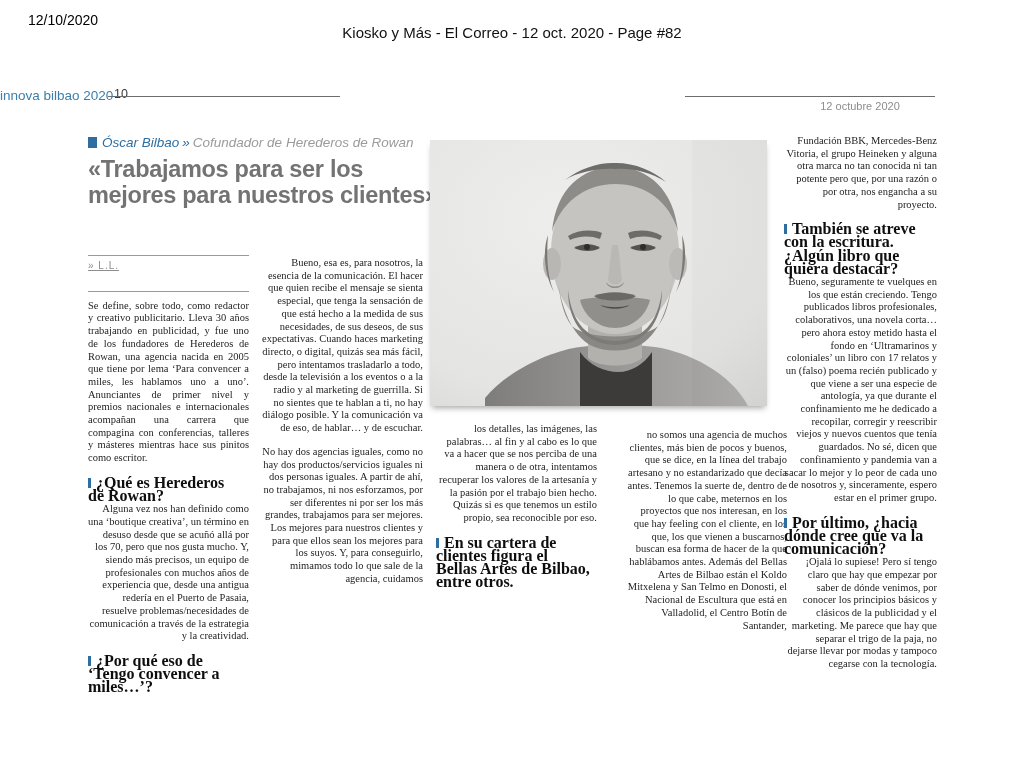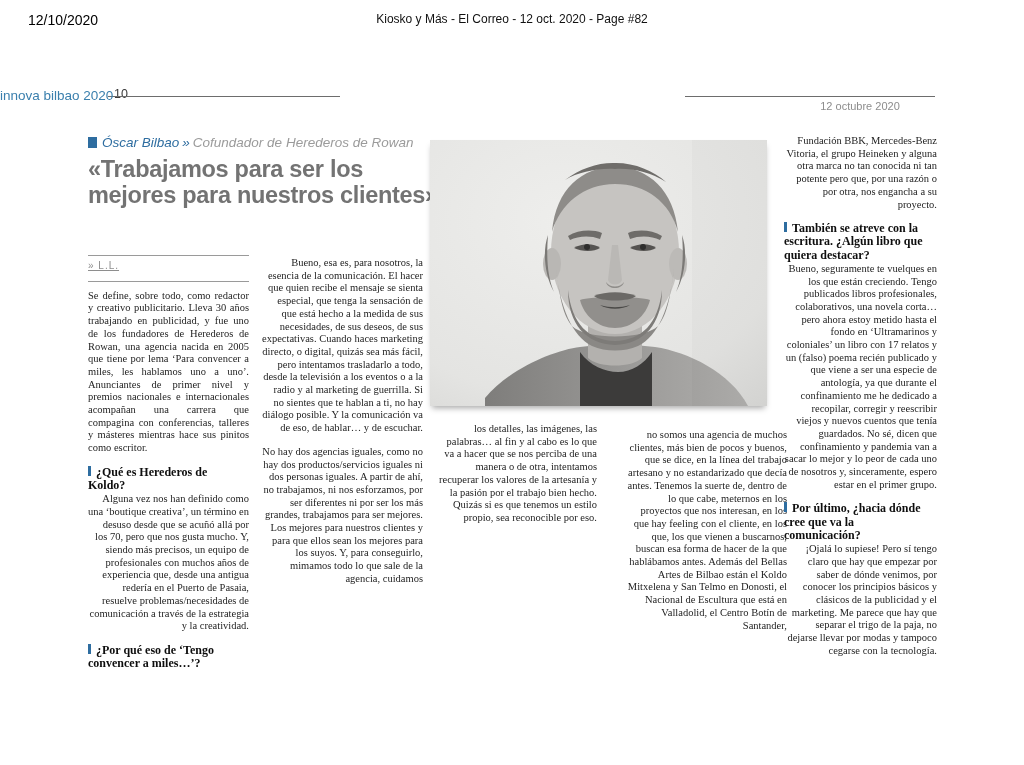--- a/index.html
+++ b/index.html
@@ -3,21 +3,21 @@
 <meta charset="utf-8">
 <style>
   * { margin:0; padding:0; box-sizing:border-box; }
   html,body { background:#ffffff; }
   body {
     width:1024px; height:765px; position:relative; overflow:hidden;
     font-family:"Liberation Sans", sans-serif; color:#1c1c1c;
   }
   
   .viewer-date { position:absolute; left:28px; top:12px; font-size:14px; color:#000000; }
-  .viewer-title { position:absolute; left:0; right:0; top:12px; text-align:center; font-size:12px; color:#111; }
+  .viewer-title { position:absolute; left:0; right:0; top:24px; text-align:center; font-size:15px; color:#111; }
 
   
   .page-number { position:absolute; left:88px; top:87px; font-size:12.5px; color:#3a3a3a;margin-left:26px; }
   .rule-left  { position:absolute; left:108px; top:96px; width:232px; height:1px; background:#6d6d6d; }
   .section-title { position:absolute; left:0; right:0; top:88px; text-align:left; font-size:13.5px; color:#3a7fad; }
   .rule-right { position:absolute; left:685px; top:96px; width:250px; height:1px; background:#6d6d6d; }
   .page-date { position:absolute; left:785px; top:100px; width:150px; text-align:center; font-size:11px; color:#8d8d8d; }
 
   
   .kicker { position:absolute; left:88px; top:135px; font-size:13.5px; white-space:nowrap;font-style:italic; }
@@ -41,27 +41,27 @@
   
   .col { position:absolute; width:161px; font-family:"Liberation Serif", serif; font-size:10.5px; line-height:12.7px; color:#1d1d1d; }
   .col-1 { left:88px;  top:255px; }
   .col-2 { left:262px; top:257px; }
   .col-3 { left:436px; top:423px; }
   .col-4 { left:610px; top:429px;margin-left:16px; }
   .col-5 { left:784px; top:135px; width:153px; }
 
   .byline {
     border-top:1px solid #9a9a9a; border-bottom:1px solid #9a9a9a;
-    padding:4px 0 8px 0; margin-bottom:8px;
+    padding:4px 0 18px 0; margin-bottom:8px;
     font-family:"Liberation Sans", sans-serif; font-size:10px; color:#8e8e8e; letter-spacing:1px;text-decoration:underline;
   }
   .para { margin-bottom:11px;text-align:right; }
   .para.justify { text-align:justify; hyphens:auto; -webkit-hyphens:auto; }
   .q-head {
-    font-weight:bold; font-size:12px; line-height:13.2px; color:#0e0e0e;
+    font-weight:bold; font-size:16px; line-height:13.2px; color:#0e0e0e;
     margin:2px 6px 1px 0;
   }
   .q-bar { display:inline-block; width:3px; height:10px; background:#2e6da0; margin-right:5px; }
 </style>
 </head>
 <body>
 
 <div class="viewer-date">12/10/2020</div>
 <div class="viewer-title">Kiosko y Más - El Correo - 12 oct. 2020 - Page #82</div>
 
@@ -126,32 +126,33 @@
     <path d="M164,156 C176,151 194,151 206,156 C200,162 170,162 164,156 Z" fill="#6b6966"></path>
     <path d="M170,165 C180,168 190,168 200,165 C192,170 178,170 170,165 Z" fill="#4a4947"></path>
 
     <rect x="262" y="0" width="75" height="266" fill="#000000" opacity="0.02"></rect>
   </svg>
 </div>
 
 <div class="col col-1">
   <div class="byline">» L.L.</div>
   <p class="para justify">Se define, sobre todo, como redactor y creativo publicitario. Lleva 30 años trabajando en publicidad, y fue uno de los fundadores de Herederos de Rowan, una agencia nacida en 2005 que tiene por lema ‘Para convencer a miles, les hablamos uno a uno’. Anunciantes de primer nivel y premios nacionales e internacionales acompañan una carrera que compagina con conferencias, talleres y másteres mientras hace sus pinitos como escritor.</p>
-  <div class="q-head"><span class="q-bar"></span><span>¿Qué es Herederos de Koldo?</span></div>
+  <div class="q-head"><span class="q-bar"></span><span>¿Qué es Herederos de Rowan?</span></div>
   <p class="para">Alguna vez nos han definido como una ‘boutique creativa’, un término en desuso desde que se acuñó allá por los 70, pero que nos gusta mucho. Y, siendo más precisos, un equipo de profesionales con muchos años de experiencia que, desde una antigua redería en el Puerto de Pasaia, resuelve problemas/necesidades de comunicación a través de la estrategia y la creatividad.</p>
   <div class="q-head"><span class="q-bar"></span><span>¿Por qué eso de ‘Tengo convencer a miles…’?</span></div>
 </div>
 
 <div class="col col-2">
   <p class="para">Bueno, esa es, para nosotros, la esencia de la comunicación. El hacer que quien recibe el mensaje se sienta especial, que tenga la sensación de que está hecho a la medida de sus necesidades, de sus deseos, de sus expectativas. Cuando haces marketing directo, o digital, quizás sea más fácil, pero intentamos trasladarlo a todo, desde la televisión a los eventos o a la radio y al marketing de guerrilla. Si no sientes que te hablan a ti, no hay diálogo posible. Y la comunicación va de eso, de hablar… y de escuchar.</p>
   <p class="para">No hay dos agencias iguales, como no hay dos productos/servicios iguales ni dos personas iguales. A partir de ahí, no trabajamos, ni nos esforzamos, por ser diferentes ni por ser los más grandes, trabajamos para ser mejores. Los mejores para nuestros clientes y para que ellos sean los mejores para los suyos. Y, para conseguirlo, mimamos todo lo que sale de la agencia, cuidamos</p>
 </div>
 
 <div class="col col-3">
   <p class="para">los detalles, las imágenes, las palabras… al fin y al cabo es lo que va a hacer que se nos perciba de una manera o de otra, intentamos recuperar los valores de la artesanía y la pasión por el trabajo bien hecho. Quizás si es que tenemos un estilo propio, sea reconocible por eso.</p>
+  <div class="q-head"><span class="q-bar"></span><span>En su cartera de clientes figura el Bellas Artes de Bilbao, entre otros.</span></div>
 </div>
 
 <div class="col col-4">
   <p class="para">no somos una agencia de muchos clientes, más bien de pocos y buenos, que se dice, en la línea del trabajo artesano y no estandarizado que decía antes. Tenemos la suerte de, dentro de lo que cabe, meternos en los proyectos que nos interesan, en los que hay feeling con el cliente, en los que, los que vienen a buscarnos, buscan esa forma de hacer de la que hablábamos antes. Además del Bellas Artes de Bilbao están el Koldo Mitxelena y San Telmo en Donosti, el Nacional de Escultura que está en Valladolid, el Centro Botín de Santander,</p>
 </div>
 
 <div class="col col-5">
   <p class="para">Fundación BBK, Mercedes-Benz Vitoria, el grupo Heineken y alguna otra marca no tan conocida ni tan potente pero que, por una razón o por otra, nos engancha a su proyecto.</p>
   <div class="q-head"><span class="q-bar"></span><span>También se atreve con la escritura. ¿Algún libro que quiera destacar?</span></div>
   <p class="para">Bueno, seguramente te vuelques en los que están creciendo. Tengo publicados libros profesionales, colaborativos, una novela corta… pero ahora estoy metido hasta el fondo en ‘Ultramarinos y coloniales’ un libro con 17 relatos y un (falso) poema recién publicado y que viene a ser una especie de antología, ya que durante el confinamiento me he dedicado a recopilar, corregir y reescribir viejos y nuevos cuentos que tenía guardados. No sé, dicen que confinamiento y pandemia van a sacar lo mejor y lo peor de cada uno de nosotros y, sinceramente, espero estar en el primer grupo.</p>

